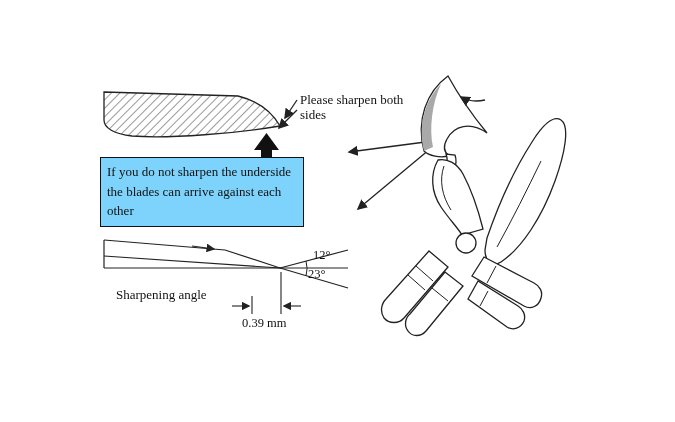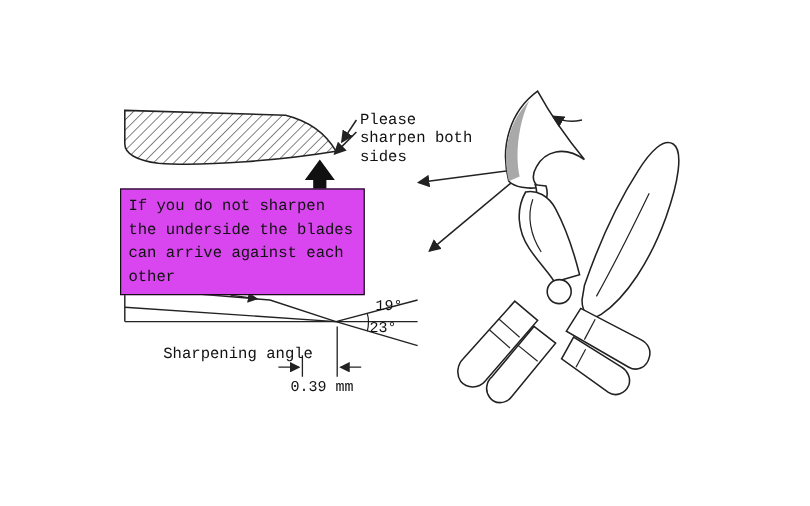--- a/index.html
+++ b/index.html
@@ -5,21 +5,21 @@
   html, body {
     margin: 0;
     padding: 0;
     background: #ffffff;
   }
   .canvas {
     position: relative;
     width: 675px;
     height: 422px;
     background: #ffffff;
-    font-family: Liberation Mono, monospace;
+    font-family: Liberation Serif, serif;
     color: #111111;
     overflow: hidden;
   }
   .art {
     position: absolute;
     left: 0;
     top: 0;
   }
   .lbl {
     position: absolute;
@@ -30,38 +30,37 @@
   .lbl.small {
     font-size: 12.5px;
   }
   .warning-box {
     position: absolute;
     left: 100px;
     top: 157px;
     width: 190px;
     padding: 4px 6px 5px 6px;
     border: 1.5px solid #111111;
-    background: #d946ef;
+    background: #7dd3fc;
     font-size: 13px;
     line-height: 1.5;
   }
   .callout-both {
     left: 300px;
     top: 92px;
     width: 106px;
   }
   .callout-side {
     left: 487px;
     top: 91px;
     width: 60px;
   }
   .lbl-angle {
     left: 116px;
     top: 287px;
-    margin-left: 20px;
   }
   .lbl-15 {
     left: 313px;
     top: 248px;
   }
   .lbl-23 {
     left: 308px;
     top: 267px;
   }
   .lbl-mm {
@@ -148,19 +147,19 @@
     </g>
   </svg>
 
   <div class="lbl callout-both">Please sharpen both sides</div>
 
 
   <div class="warning-box">If you do not sharpen the underside the blades can arrive against each other</div>
 
   <div class="lbl lbl-angle">Sharpening angle</div>
 
-  <div class="lbl small lbl-15">19°</div>
+  <div class="lbl small lbl-15">12°</div>
 
   <div class="lbl small lbl-23">23°</div>
 
   <div class="lbl small lbl-mm">0.39 mm</div>
 
 </div>
 
 </body></html>

